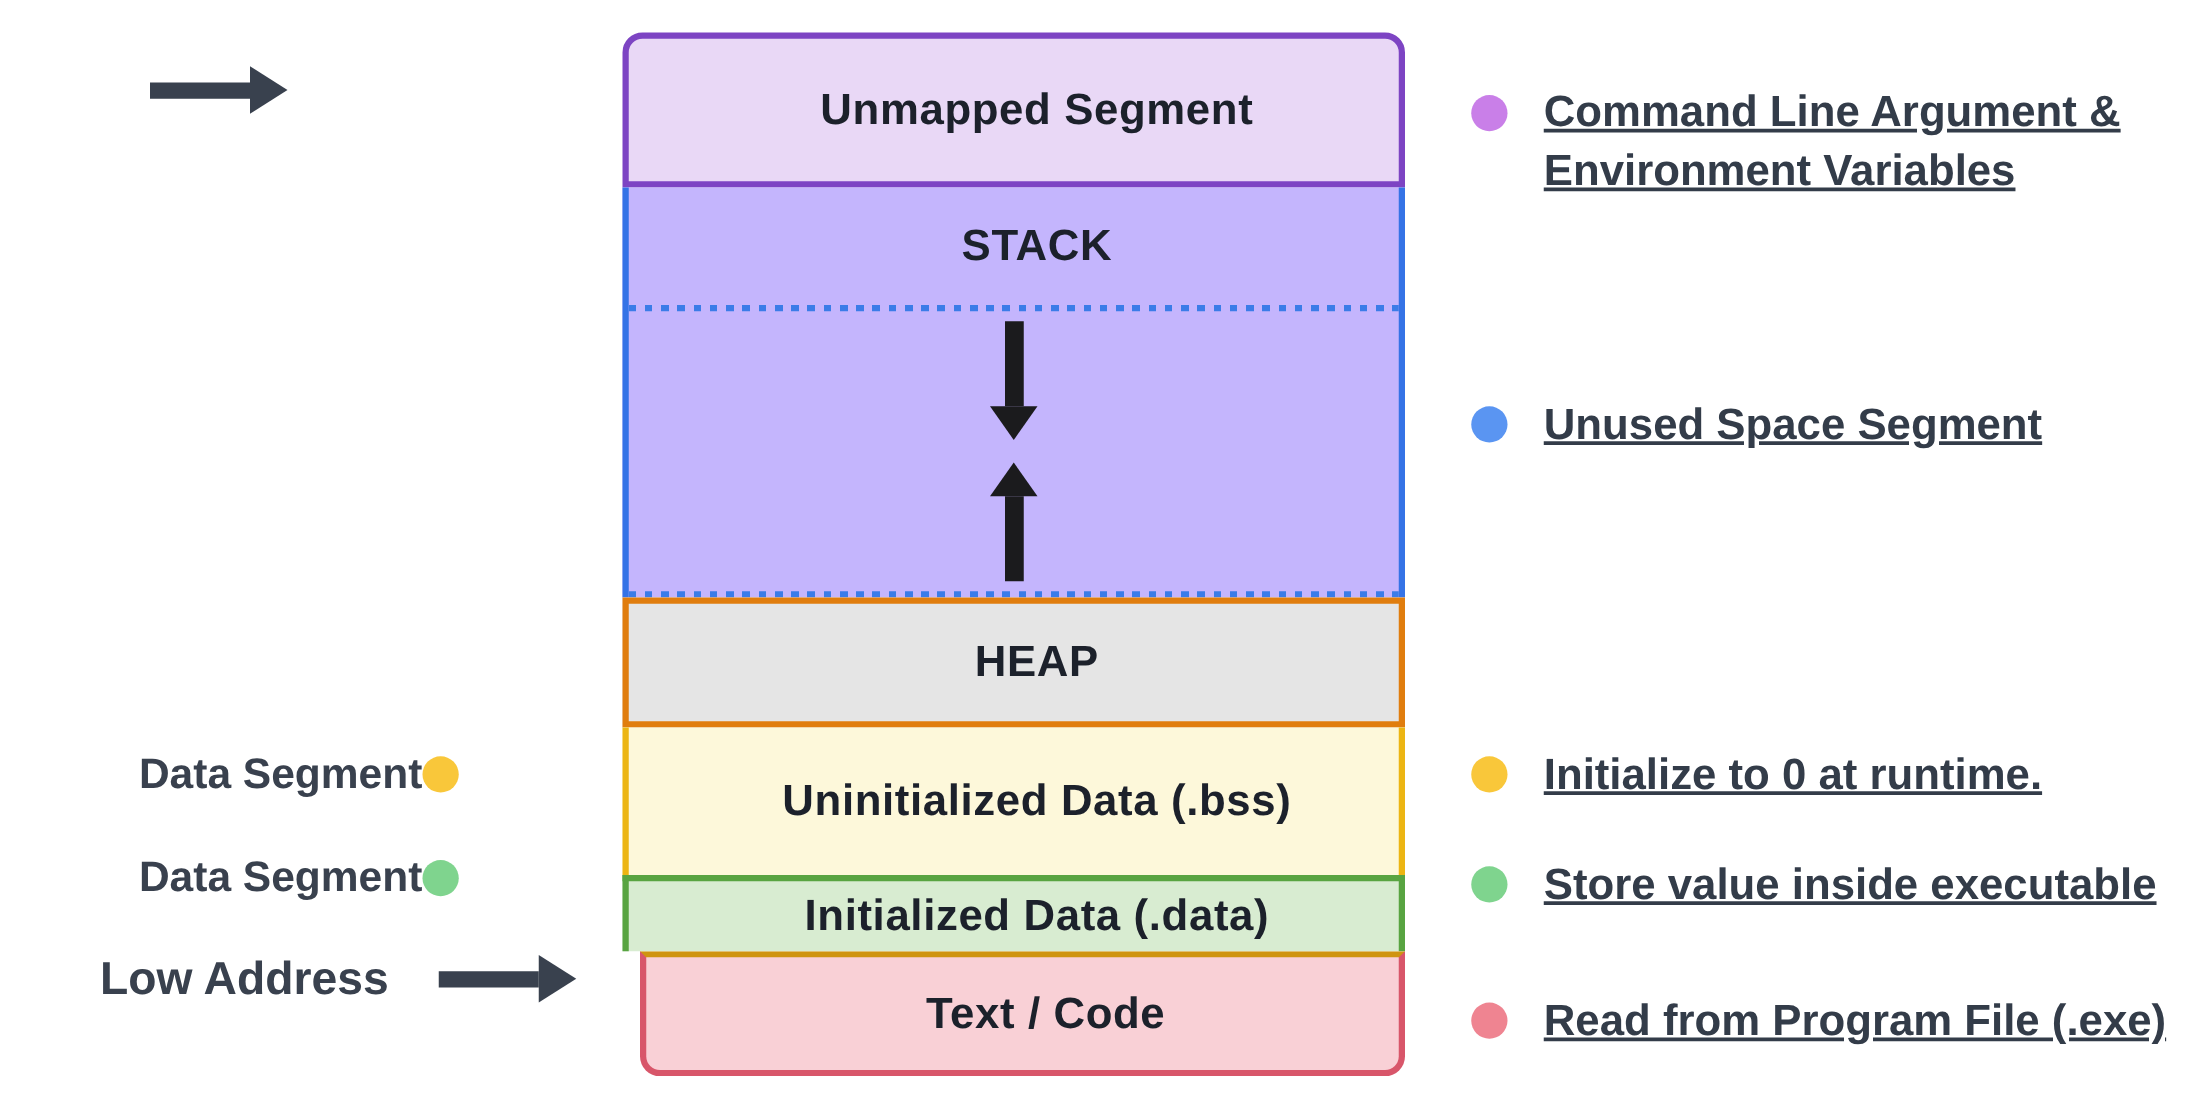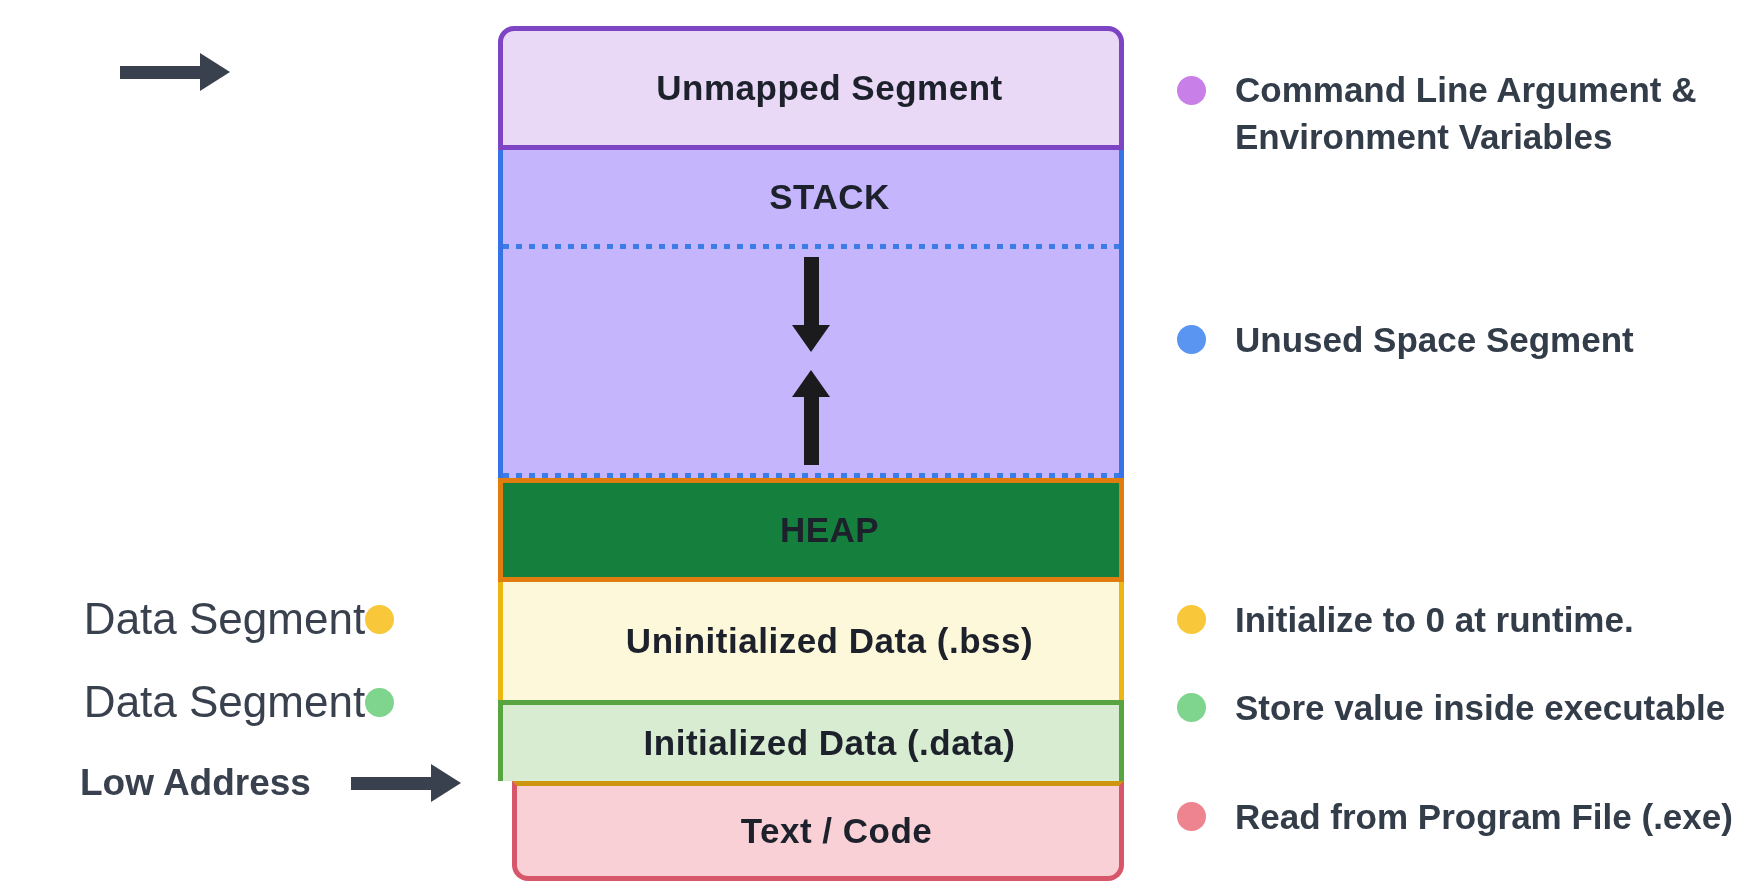--- a/index.html
+++ b/index.html
@@ -53,21 +53,21 @@
   .unused-zone {
     height: 224px;
     display: flex;
     flex-direction: column;
     align-items: center;
     justify-content: center;
     gap: 18px;
   }
   .seg-heap  { height: 104px; border: 5px solid; }
   .seg-bss   { height: 118px;  border-left: 5px solid; border-right: 5px solid; }
-  .seg-data  { height: 81px;  border-top: 5px solid; border-left: 5px solid; border-right: 5px solid; }
+  .seg-data  { height: 61px;  border-top: 5px solid; border-left: 5px solid; border-right: 5px solid; }
   .seg-text  {
     height: 100px;
     border: 5px solid;
     border-radius: 0 0 16px 16px;
     margin-left: 14px;
   }
 
   
   .v-arrow { display: flex; flex-direction: column; align-items: center; }
   .v-shaft { width: 15px; height: 68px; background: var(--arrow-black); }
@@ -98,39 +98,40 @@
   .h-head {
     width: 0; height: 0;
     border-top: 19px solid transparent;
     border-bottom: 19px solid transparent;
     border-left: 30px solid var(--anno);
   }
   .dataseg-row {
     height: 50px;
     width: 316px;
     justify-content: center;
-    font-weight: 400;
-    font-size: 44px;
+    font-weight: 700;
+    font-size: 34px;
   }
   .dot {
     width: 29px; height: 29px;
     border-radius: 50%;
     flex: 0 0 auto;
   }
 
   
   .legend-row {
     position: absolute;
     left: 1177px;
     display: flex;
     align-items: center;
     gap: 29px;
     font-weight: 600;
     font-size: 35px;
     color: #333c49;
+    text-decoration: underline;
   }
   .legend-row.two-line { align-items: flex-start; }
   .legend-row.two-line .dot { margin-top: 10px; }
   .legend-text { line-height: 47px; }
   .pos-high  { left: 80px;  top: 38px;  }
   .pos-dseg1 { left: 81px;  top: 594px; }
   .pos-dseg2 { left: 81px;  top: 677px; }
   .pos-low   { left: 80px;  top: 749px; }
   .pos-leg-cmd    { top: 66px;  }
   .pos-leg-unused { top: 316px; }
@@ -185,21 +186,21 @@
           <span class="v-head-down"></span>
         </span>
         <span class="v-arrow">
           <span class="v-head-up"></span>
           <span class="v-shaft"></span>
         </span>
       </div>
       <div class="dotted-line" style="--dot: #3b7ce8;"></div>
     </div>
 
-    <div class="seg seg-heap" style="background-color: #15803d; border-color: rgb(224, 125, 14);">
+    <div class="seg seg-heap" style="background-color: #e5e5e5; border-color: rgb(224, 125, 14);">
       <span>HEAP</span>
     </div>
 
     <div class="seg seg-bss" style="background-color: rgb(253, 248, 218); border-color: rgb(236, 181, 19);">
       <span>Uninitialized Data (.bss)</span>
     </div>
 
     <div class="seg seg-data" style="background-color: rgb(216, 236, 209); border-color: rgb(88, 164, 65);">
       <span>Initialized Data (.data)</span>
     </div>

